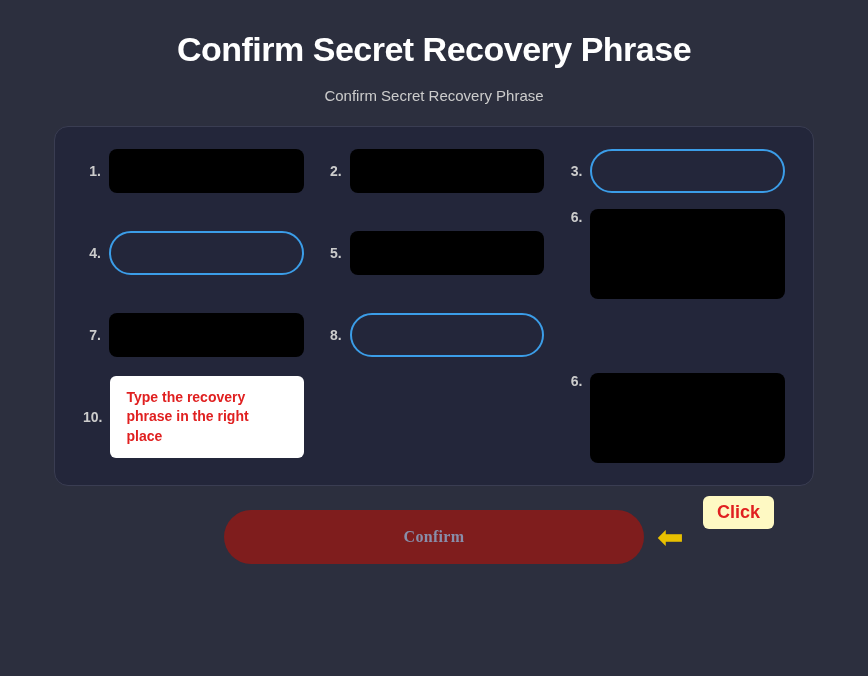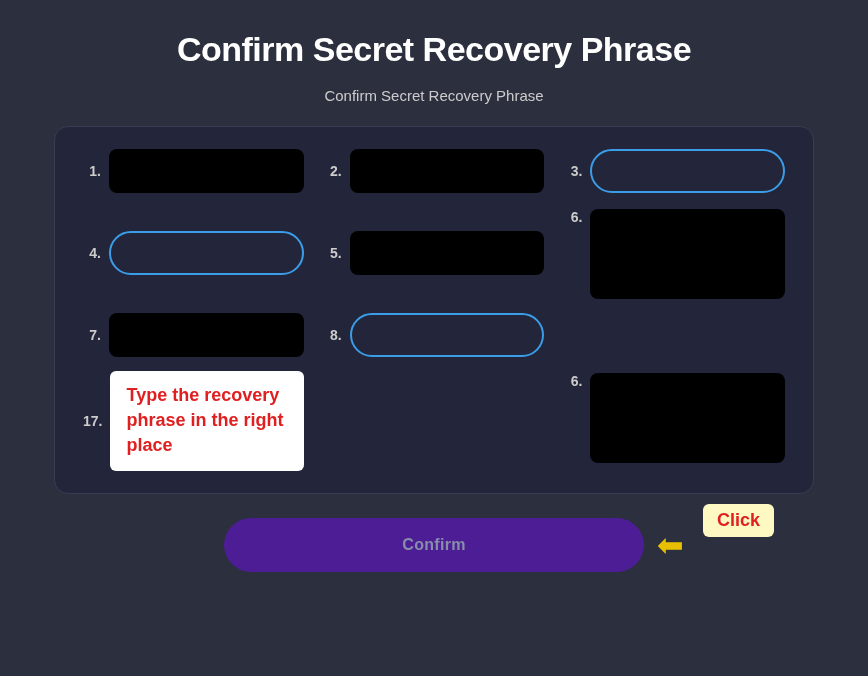--- a/index.html
+++ b/index.html
@@ -83,46 +83,47 @@
       bottom: 60px;
       left: 28px;
       background-color: #ffffff;
       border-radius: 6px;
       padding: 12px 16px;
       max-width: 260px;
     }
 
     .tooltip-text {
       color: #e02020;
-      font-size: 18px;
+      font-size: 14px;
       font-weight: 700;
       line-height: 1.4;
     }
 
     .confirm-btn-wrapper {
       margin-top: 24px;
       width: 100%;
       max-width: 760px;
       display: flex;
       justify-content: center;
       position: relative;
     }
 
     .confirm-btn {
-      background-color: #4c1d95;
+      background-color: #7f1d1d;
       color: #888eaa;
       border: none;
       border-radius: 30px;
       padding: 18px 0;
       width: 100%;
       max-width: 420px;
       font-size: 16px;
       font-weight: 600;
       cursor: pointer;
       letter-spacing: 0.3px;
+      font-family: Liberation Serif, serif;
     }
 
     .click-callout {
       position: absolute;
       right: 40px;
       top: -14px;
       background-color: #fef9c3;
       color: #e02020;
       font-size: 18px;
       font-weight: 800;
@@ -194,21 +195,21 @@
   </div>
   <div class="phrase-item row3-col2">
     <span class="phrase-number">8.</span>
     <div class="phrase-word-input"></div>
   </div>
   <div class="phrase-item row3-col3">
     
   </div>
 
   <div class="phrase-item row4-col1" style="position: relative;">
-    <span class="phrase-number">17.</span>
+    <span class="phrase-number">10.</span>
     <div style="position: relative; flex: 1;">
       <div class="tooltip-box" style="position: relative; bottom: auto; left: auto; max-width: 100%;">
         <p class="tooltip-text">Type the recovery phrase in the right place</p>
       </div>
     </div>
   </div>
   <div class="phrase-item row4-col2">
   </div>
   <div class="phrase-item row4-col3" style="align-items: flex-start; padding-top: 2px;">
     <span class="phrase-number">6.</span>

